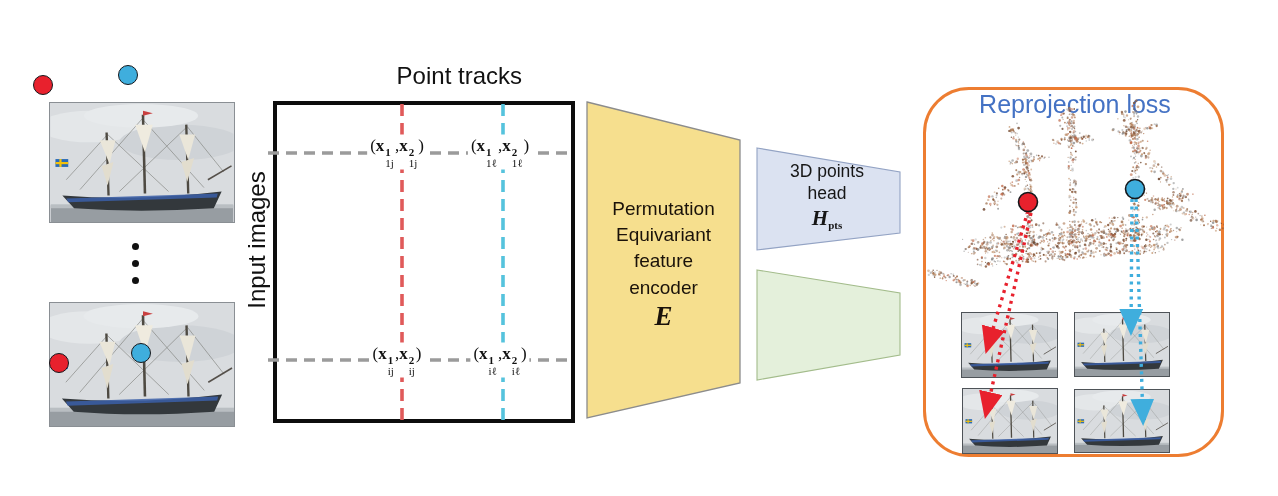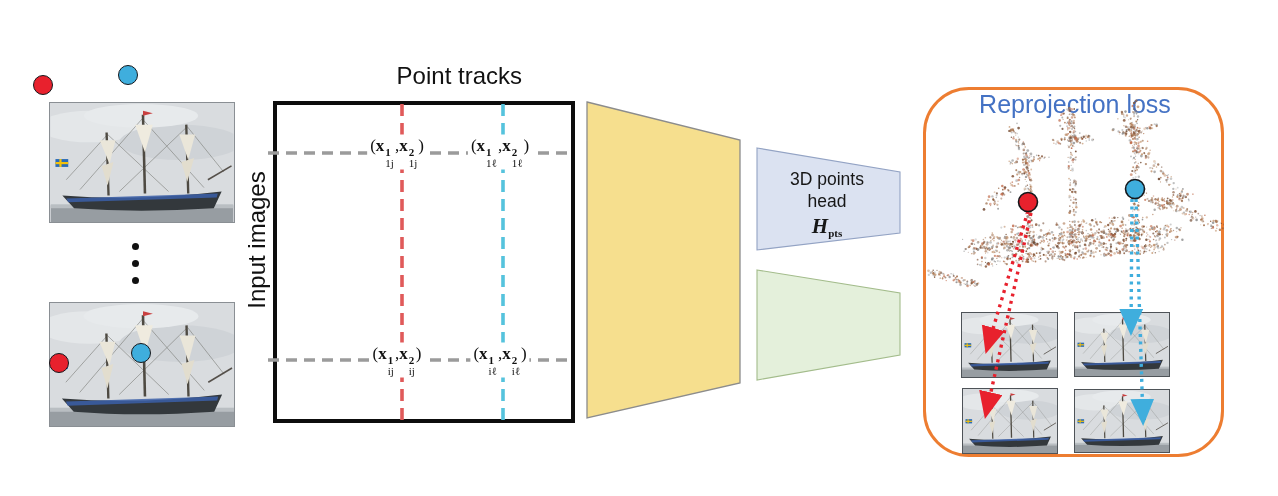--- a/index.html
+++ b/index.html
@@ -155,25 +155,32 @@
         <span class="sup">1</span>
         <span class="sub">iℓ</span>
       </span><span>,</span><b class="vec">x</b><span class="ss">
         <span class="sup">2</span>
         <span class="sub">iℓ</span>
       </span><span>)</span></span>
 
   <svg class="abs" style="left:585px;top:100px;" width="158" height="320">
     <polygon points="2,2 155,40 155,283 2,318" fill="var(--encoder-fill)" stroke="var(--encoder-stroke)" stroke-width="1.3"></polygon>
   </svg>
+  <div class="block-text enc-text" style="left:587px;top:196px;width:153px;">
+    <div>Permutation</div>
+    <div>Equivariant</div>
+    <div>feature</div>
+    <div>encoder</div>
+    <div class="sym enc-sym">E</div>
+  </div>
 
   <svg class="abs" style="left:755px;top:146px;" width="147" height="106">
     <polygon points="2,2 145,26 145,87 2,104" fill="var(--points-head-fill)" stroke="var(--points-head-stroke)" stroke-width="1.1"></polygon>
   </svg>
-  <div class="block-text head-text" style="left:757px;top:168px;width:140px;">
+  <div class="block-text head-text" style="left:757px;top:160px;width:140px;">
     <div>3D points</div>
     <div>head</div>
     <div><span class="sym head-sym">H</span><span class="head-symsub">pts</span></div>
   </div>
 
   <svg class="abs" style="left:755px;top:268px;" width="147" height="114">
     <polygon points="2,2 145,25 145,87 2,112" fill="var(--cameras-head-fill)" stroke="var(--cameras-head-stroke)" stroke-width="1.1"></polygon>
   </svg>
 
   <div class="loss-title" style="left:955px;top:46px;width:240px;">Reprojection loss</div>

